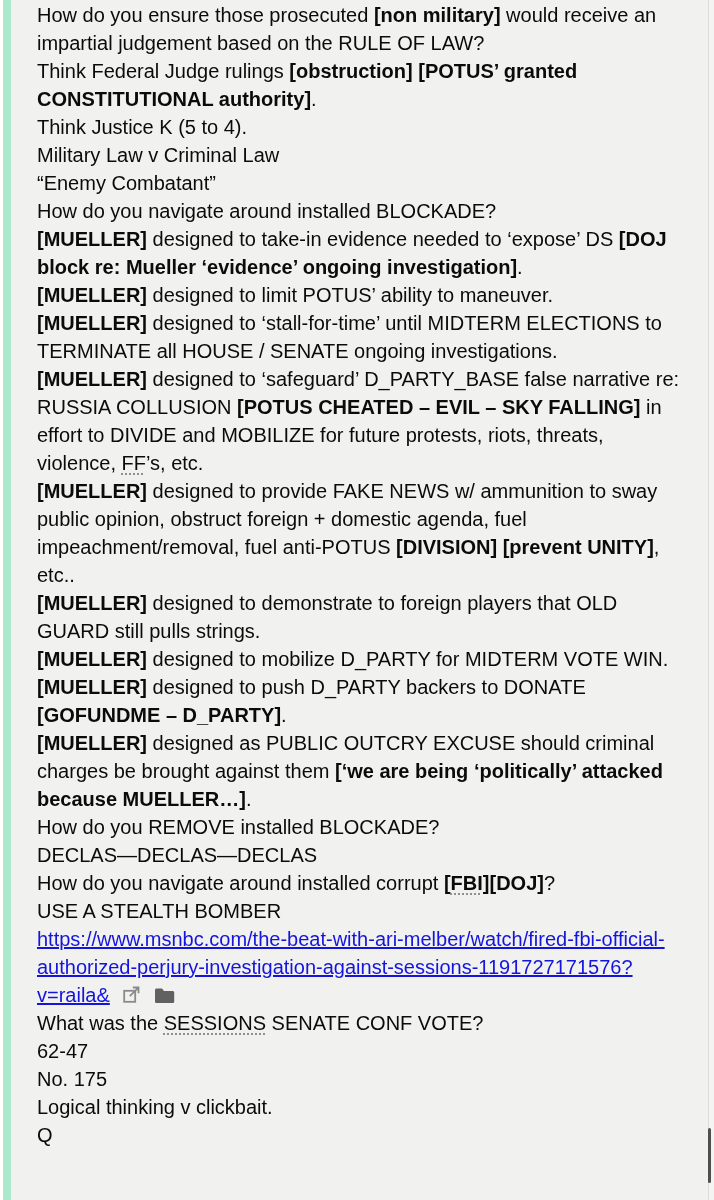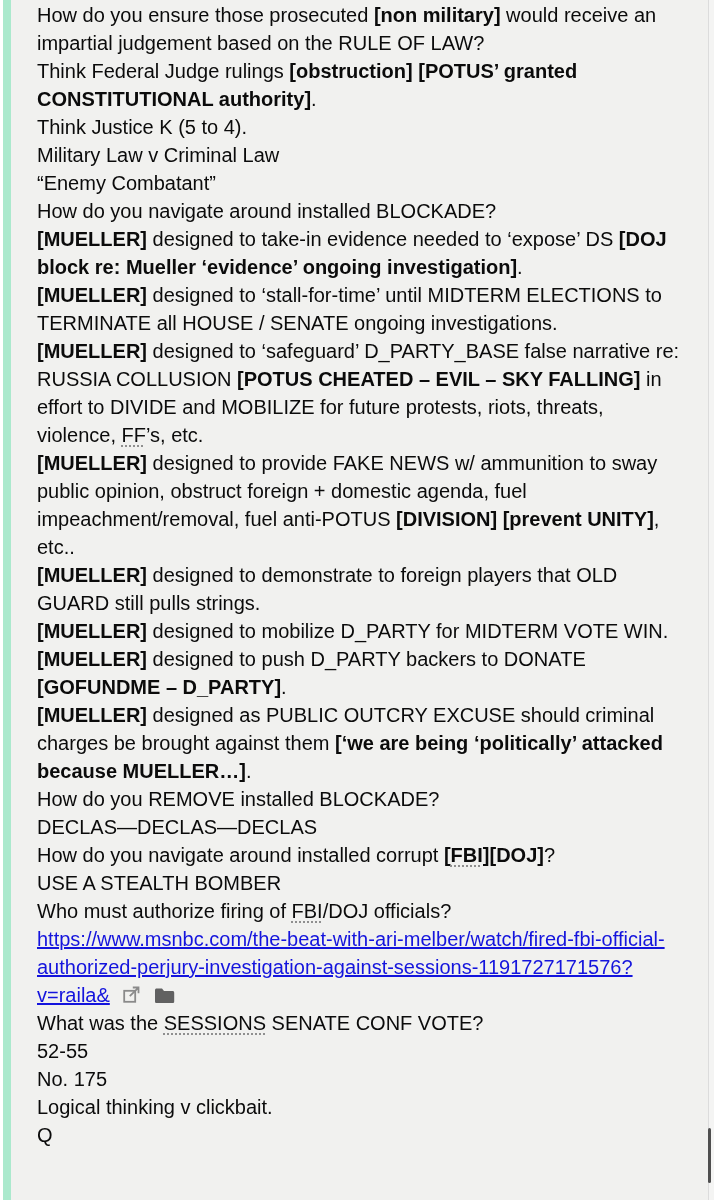--- a/index.html
+++ b/index.html
@@ -45,44 +45,44 @@
 <div class="thumb" style="background: rgb(79, 79, 79);"></div>
 
 <div class="post">
     <div class="line"><span>How do you ensure those prosecuted </span><span class="bold">[non military]</span><span> would receive an impartial judgement based on the RULE OF LAW?</span></div>
     <div class="line"><span>Think Federal Judge rulings </span><span class="bold">[obstruction] [POTUS’ granted CONSTITUTIONAL authority]</span><span>.</span></div>
     <div class="line"><span>Think Justice K (5 to 4).</span></div>
     <div class="line"><span>Military Law v Criminal Law</span></div>
     <div class="line"><span>“Enemy Combatant”</span></div>
     <div class="line"><span>How do you navigate around installed BLOCKADE?</span></div>
     <div class="line"><span class="bold">[MUELLER]</span><span> designed to take-in evidence needed to ‘expose’ DS </span><span class="bold">[DOJ block re: Mueller ‘evidence’ ongoing investigation]</span><span>.</span></div>
+    <div class="line"><span class="bold">[MUELLER]</span><span> designed to limit POTUS’ ability to maneuver.</span></div>
     <div class="line"><span class="bold">[MUELLER]</span><span> designed to ‘stall-for-time’ until MIDTERM ELECTIONS to TERMINATE all HOUSE / SENATE ongoing investigations.</span></div>
     <div class="line"><span class="bold">[MUELLER]</span><span> designed to ‘safeguard’ D_PARTY_BASE false narrative re: RUSSIA COLLUSION </span><span class="bold">[POTUS CHEATED – EVIL – SKY FALLING]</span><span> in effort to DIVIDE and MOBILIZE for future protests, riots, threats, violence, </span><span class="spellcheck">FF</span><span>’s, etc.</span></div>
     <div class="line"><span class="bold">[MUELLER]</span><span> designed to provide FAKE NEWS w/ ammunition to sway public opinion, obstruct foreign + domestic agenda, fuel impeachment/removal, fuel anti-POTUS </span><span class="bold">[DIVISION] [prevent UNITY]</span><span>, etc..</span></div>
     <div class="line"><span class="bold">[MUELLER]</span><span> designed to demonstrate to foreign players that OLD GUARD still pulls strings.</span></div>
     <div class="line"><span class="bold">[MUELLER]</span><span> designed to mobilize D_PARTY for MIDTERM VOTE WIN.</span></div>
     <div class="line"><span class="bold">[MUELLER]</span><span> designed to push D_PARTY backers to DONATE </span><span class="bold">[GOFUNDME – D_PARTY]</span><span>.</span></div>
     <div class="line"><span class="bold">[MUELLER]</span><span> designed as PUBLIC OUTCRY EXCUSE should criminal charges be brought against them </span><span class="bold">[‘we are being ‘politically’ attacked because MUELLER…]</span><span>.</span></div>
     <div class="line"><span>How do you REMOVE installed BLOCKADE?</span></div>
     <div class="line"><span>DECLAS—DECLAS—DECLAS</span></div>
     <div class="line"><span>How do you navigate around installed corrupt </span><span class="bold">[</span><span class="bold spellcheck">FBI</span><span class="bold">][DOJ]</span><span>?</span></div>
     <div class="line"><span>USE A STEALTH BOMBER</span></div>
-    <div class="line"><span>Who must authorize firing of </span><span class="spellcheck">FBI</span><span>/DOJ officials?</span></div>
     <div class="line"><a href="#" class="lnk" style="color: rgb(20, 20, 221);">https://www.msnbc.com/the-beat-with-ari-melber/watch/fired-fbi-official-authorized-perjury-investigation-against-sessions-1191727171576?v=raila&amp;</a>
   <span class="icn">
     <svg width="19" height="19" viewBox="0 0 19 19">
       <rect x="2.2" y="5.8" width="11" height="11" fill="none" stroke="#8a8a8a" stroke-width="1.8"></rect>
       <path d="M7.8 11.2 L16.2 2.8 M10.8 2.5 H16.5 V8.2" fill="none" stroke="#8a8a8a" stroke-width="1.8"></path>
     </svg>
   </span>
 
   <span class="icn">
     <svg width="21" height="17" viewBox="0 0 21 17">
       <path d="M1 3.2 C1 2.3 1.7 1.6 2.6 1.6 H8 L10 4.1 H18.6 C19.5 4.1 20.2 4.8 20.2 5.7 V14.4 C20.2 15.3 19.5 16 18.6 16 H2.6 C1.7 16 1 15.3 1 14.4 Z" fill="#616161"></path>
     </svg>
   </span>
 </div>
     <div class="line"><span>What was the </span><span class="spellcheck">SESSIONS</span><span> SENATE CONF VOTE?</span></div>
-    <div class="line"><span>52-55</span></div>
+    <div class="line"><span>62-47</span></div>
     <div class="line"><span>No. 175</span></div>
     <div class="line"><span>Logical thinking v clickbait.</span></div>
     <div class="line"><span>Q</span></div>
   </div>
 
 </body></html>

